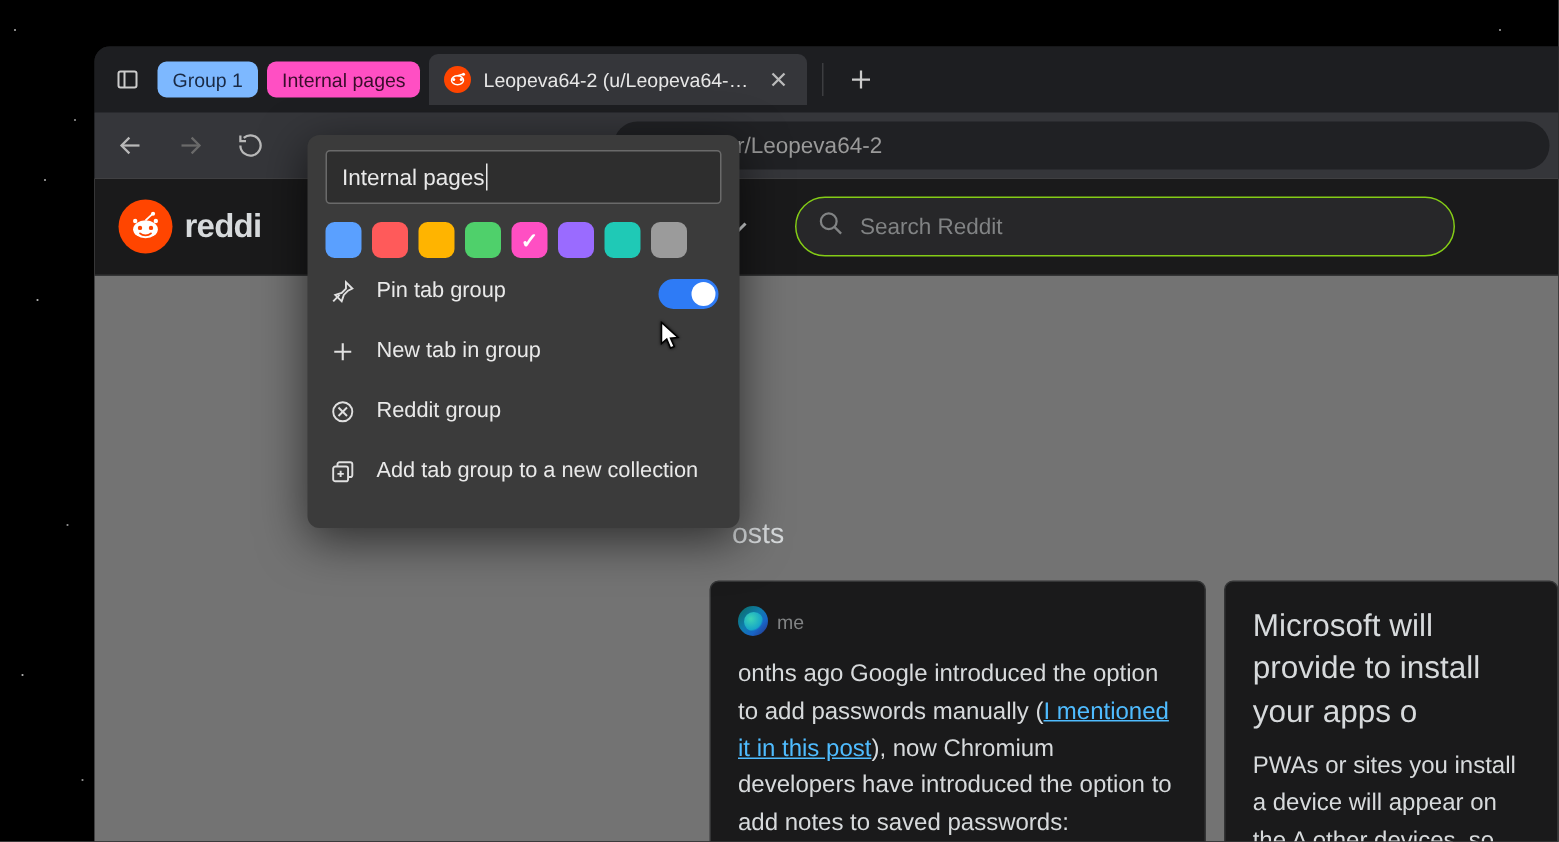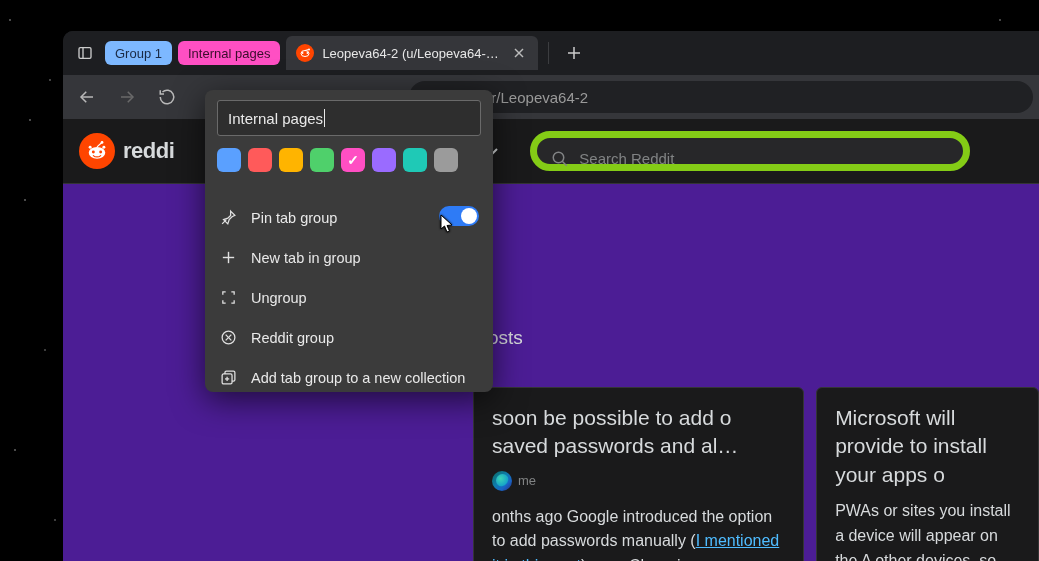--- a/index.html
+++ b/index.html
@@ -38,52 +38,52 @@
 .new-tab-btn { width:30px; height:30px; display:flex; align-items:center; justify-content:center; color:#ccc; border-radius:4px; }
 .new-tab-btn svg{width:14px;height:14px;}
 
 .nav-bar { height:44px; background:#35363a; display:flex; align-items:center; padding:0 6px; gap:4px; }
 .nav-btn{ width:36px; height:36px; display:flex; align-items:center; justify-content:center; color:#b9b9b9; border-radius:4px; }
 .nav-btn svg{width:18px;height:18px;}
 .nav-btn.dim{ color:#6a6a6a; }
 .addr-bar{ flex:1; height:32px; background:#202124; border-radius:16px; display:flex; align-items:center; padding:0 14px; color:#9a9a9a; font-size:15px; overflow:hidden; white-space:nowrap; }
 .addr-visible{ color:#e7e7e7; }
 
-.content-area{ flex:1; background:#4c1d95; position:relative; overflow:hidden; }
+.content-area{ flex:1; background:#737373; position:relative; overflow:hidden; }
 
 .reddit-header{ position:absolute; top:0; left:0; right:0; height:65px; background:#1a1a1b; border-bottom:1px solid #343536; display:flex; align-items:center; padding:0 16px; gap:16px; }
 .reddit-logo-wrap{ display:flex; align-items:center; gap:8px; }
 .reddit-logo{ width:36px; height:36px; border-radius:50%; background:#ff4500; display:flex; align-items:center; justify-content:center; position:relative; }
 .reddit-alien{ width:22px; height:22px; }
 .reddit-word{ color:#d7dadc; font-size:22px; font-weight:600; letter-spacing:-0.5px; }
 .header-dropdown{ margin-left:280px; width:44px; height:36px; display:flex; align-items:center; justify-content:center; color:#d7dadc; }
 .header-dropdown svg{width:16px;height:16px;}
-.search-reddit{ flex:1; max-width:440px; height:40px; background:#272729; border:7px solid #84cc16; border-radius:20px; display:flex; padding:12px 14px; gap:10px; color:#818384; font-size:15px; }
+.search-reddit{ flex:1; max-width:440px; height:40px; background:#272729; border:1px solid #84cc16; border-radius:20px; display:flex; align-items:center; padding:0 14px; gap:10px; color:#818384; font-size:15px; }
 .search-reddit svg{width:18px;height:18px;}
 
-.overview-head{ position:absolute; left:425px; top:208px; color:#d7dadc; font-size:19px; font-weight:500; height:60px; display:flex; align-items:flex-start; }
+.overview-head{ position:absolute; left:425px; top:208px; color:#d7dadc; font-size:19px; font-weight:500; height:60px; display:flex; align-items:center; }
 
 .cards-row{ position:absolute; left:410px; right:0; top:268px; display:flex; gap:12px; }
 .card{ background:#1a1a1b; border:1px solid #343536; border-radius:6px; padding:16px 18px; width:390px; }
 .card.right{ width:260px; }
 .card-title{ color:#d7dadc; font-size:21px; font-weight:500; line-height:1.35; margin-bottom:10px; }
 .meta{ display:flex; align-items:center; gap:6px; color:#818384; font-size:13px; margin-bottom:14px;text-align:center; }
 .edge-badge{ width:20px; height:20px; border-radius:50%; background:linear-gradient(135deg,#0b6b5f 0%, #0f7cae 45%, #1865c7 70%, #2a2d7c 100%); display:flex; align-items:center; justify-content:center; }
 .edge-badge::after{content:""; width:13px; height:13px; border-radius:50%; background:radial-gradient(circle at 35% 35%, #3dd4b5 0%, #17a6c8 60%, transparent 70%);}
 .card-body{ color:#d7dadc; font-size:16px; line-height:1.55; }
 .card-body a{ color:#4fbcff; text-decoration:underline; }
 
 
 .popup{ position:absolute; left:205px; top:90px; width:288px; background:#3b3b3b; border-radius:8px; box-shadow:0 8px 32px rgba(0,0,0,0.6); padding:10px 0 6px; color:#e9e9e9; }
 .popup-name-input{ margin:0 12px 12px; height:36px; background:#2e2e2e; border:1px solid #6a6a6a; border-radius:3px; padding:0 10px; display:flex; align-items:center; color:#e9e9e9; font-size:15px; position:relative; }
 .popup-name-input .caret{ width:1px; height:18px; background:#e9e9e9; margin-left:1px; }
 .swatch-row{ display:flex; gap:7px; padding:0 12px 14px; }
 .swatch{ width:24px; height:24px; border-radius:6px; cursor:pointer; display:flex; align-items:center; justify-content:center; }
 .swatch.sel::after{ content:"✓"; font-size:14px; color:#fff; font-weight:700; }
-.popup-item{ display:flex; align-items:flex-end; gap:14px; height:40px; padding:0 14px; font-size:14.5px; cursor:pointer; }
+.popup-item{ display:flex; align-items:flex-start; gap:14px; height:40px; padding:0 14px; font-size:14.5px; cursor:pointer; }
 .popup-item .ico{ width:18px; display:flex; justify-content:center; color:#e0e0e0; }
 .popup-item .ico svg{width:17px;height:17px;}
 .popup-item .spacer{ flex:1; }
 .toggle{ width:40px; height:20px; border-radius:10px; background:#2e7bf6; position:relative; }
 .toggle::after{ content:""; position:absolute; right:2px; top:2px; width:16px; height:16px; border-radius:50%; background:#fff; }
 
 .cursor{ position:absolute; left:440px; top:214px; width:14px; height:20px; pointer-events:none; }
 .cursor svg{ width:14px; height:20px; filter:drop-shadow(0 0 1px #000); }
 </style>
 </head>
@@ -190,21 +190,20 @@
         <span>Search Reddit</span>
       </div>
     </div>
 
     <div class="overview-head">
       <span>osts</span>
     </div>
 
     <div class="cards-row">
       <div class="card">
-        <div class="card-title">soon be possible to add o saved passwords and al…</div>
         <div class="meta">
           <span class="edge-badge"></span>
           <span>me</span>
         </div>
         <div class="card-body">
           <span>onths ago Google introduced the option to add passwords manually (</span><a href="#">I mentioned it in this post</a><span>), now Chromium developers have introduced the option to add notes to saved passwords:</span>
         </div>
       </div>
 
       <div class="card right">
@@ -251,28 +250,20 @@
       <svg viewBox="0 0 24 24" stroke="currentColor" stroke-width="2">
           <line x1="12" y1="4" x2="12" y2="20"></line>
           <line x1="4" y1="12" x2="20" y2="12"></line>
         </svg>
     </span>
     <span>New tab in group</span>
   </div>
   <div class="popup-item">
     <span class="ico">
       <svg viewBox="0 0 24 24" fill="none" stroke="currentColor" stroke-width="1.8">
-          <path d="M8 4H4v4M16 4h4v4M8 20H4v-4M16 20h4v-4"></path>
-        </svg>
-    </span>
-    <span>Ungroup</span>
-  </div>
-  <div class="popup-item">
-    <span class="ico">
-      <svg viewBox="0 0 24 24" fill="none" stroke="currentColor" stroke-width="1.8">
           <circle cx="12" cy="12" r="9"></circle>
           <line x1="8" y1="8" x2="16" y2="16"></line>
           <line x1="16" y1="8" x2="8" y2="16"></line>
         </svg>
     </span>
     <span>Reddit group</span>
   </div>
   <div class="popup-item">
     <span class="ico">
       <svg viewBox="0 0 24 24" fill="none" stroke="currentColor" stroke-width="1.8">

